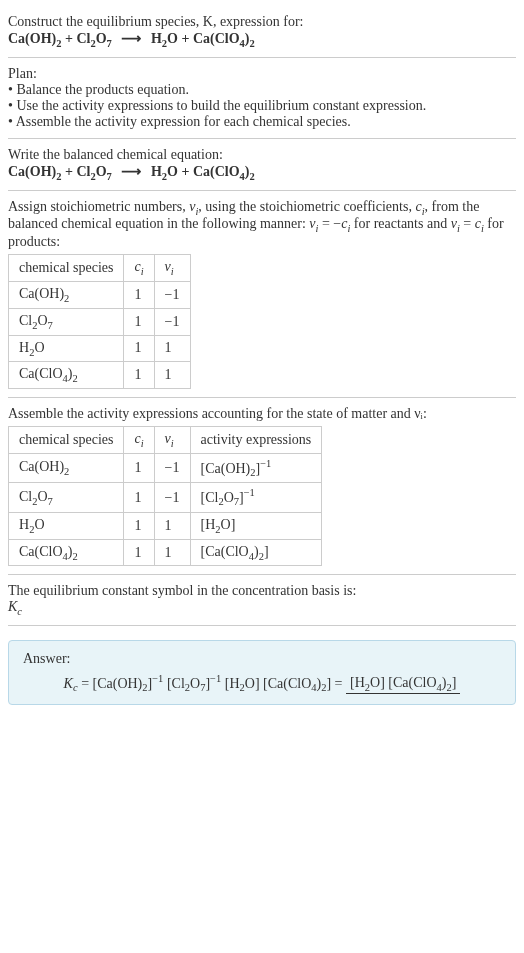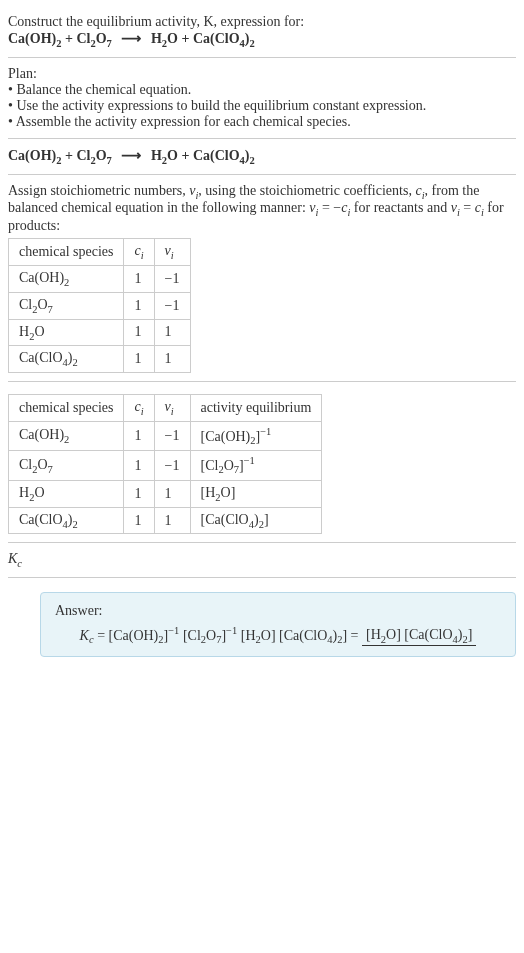--- a/index.html
+++ b/index.html
@@ -35,61 +35,61 @@
       text-align: left;
       font-weight: normal;
     }
     th { background: #fff; }
     .answer-box {
       background: #e8f4f8;
       border: 1px solid #b8d8e8;
       border-radius: 4px;
       padding: 10px 14px;
       margin-top: 6px;
-      margin-left: 32px;
     }
     .frac {
       display: inline-block;
       vertical-align: middle;
       text-align: center;
     }
     .frac .num { display: block; border-bottom: 1px solid #333; padding: 0 4px; text-align: right; }
     .frac .den { display: block; padding: 0 4px; }
     .italic { font-style: italic; }
     .bullet-list { list-style: none; padding-left: 0; }
     .bullet-list li::before { content: "• "; }
   </style>
 </head>
 <body>
 
 <div class="section">
   <div>
-    <span>Construct the equilibrium activity, K, expression for:</span>
+    <span>Construct the equilibrium species, K, expression for:</span>
   </div>
   <div class="formula">
     <span>Ca(OH)</span><sub>2</sub><span> + </span><span>Cl</span><sub>2</sub><span>O</span><sub>7</sub>
     <span class="arrow">⟶</span>
     <span>H</span><sub>2</sub><span>O</span><span> + </span><span>Ca(ClO</span><sub>4</sub><span>)</span><sub>2</sub>
   </div>
 </div>
 
 <div class="divider"></div>
 
 <div class="section">
   <div>Plan:</div>
   <ul class="bullet-list">
-    <li>Balance the chemical equation.</li>
+    <li>Balance the products equation.</li>
     <li>Use the activity expressions to build the equilibrium constant expression.</li>
     <li>Assemble the activity expression for each chemical species.</li>
   </ul>
 </div>
 
 <div class="divider"></div>
 
 <div class="section">
+  <div>Write the balanced chemical equation:</div>
   <div class="formula">
     <span>Ca(OH)</span><sub>2</sub><span> + </span><span>Cl</span><sub>2</sub><span>O</span><sub>7</sub>
     <span class="arrow">⟶</span>
     <span>H</span><sub>2</sub><span>O</span><span> + </span><span>Ca(ClO</span><sub>4</sub><span>)</span><sub>2</sub>
   </div>
 </div>
 
 <div class="divider"></div>
 
 <div class="section">
@@ -123,27 +123,30 @@
       <td>1</td>
       <td>1</td>
     </tr>
   </tbody>
     </table>
 </div>
 
 <div class="divider"></div>
 
 <div class="section">
+  <div>
+    <span>Assemble the activity expressions accounting for the state of matter and νᵢ:</span>
+  </div>
   <table>
     <tbody>
         <tr>
       <th>chemical species</th>
       <th><span class="italic">c</span><sub class="italic">i</sub></th>
       <th><span class="italic">ν</span><sub class="italic">i</sub></th>
-      <th>activity equilibrium</th>
+      <th>activity expressions</th>
     </tr>
     <tr>
       <td><span>Ca(OH)</span><sub>2</sub></td>
       <td>1</td>
       <td>−1</td>
       <td>[<span>Ca(OH)</span><sub>2</sub>]<sup>−1</sup></td>
     </tr>
     <tr>
       <td><span>Cl</span><sub>2</sub><span>O</span><sub>7</sub></td>
       <td>1</td>
@@ -162,20 +165,21 @@
       <td>1</td>
       <td>[<span>Ca(ClO</span><sub>4</sub><span>)</span><sub>2</sub>]</td>
     </tr>
   </tbody>
     </table>
 </div>
 
 <div class="divider"></div>
 
 <div class="section">
+  <div>The equilibrium constant symbol in the concentration basis is:</div>
   <div><span class="italic">K</span><sub class="italic">c</sub></div>
 </div>
 
 <div class="divider"></div>
 
 <div class="section">
   <div class="answer-box">
     <div>Answer:</div>
     <div style="text-align:center; margin-top:6px;">
       <span class="italic">K</span><sub class="italic">c</sub><span> = [Ca(OH)</span><sub>2</sub><span>]</span><sup>−1</sup><span> [Cl</span><sub>2</sub><span>O</span><sub>7</sub><span>]</span><sup>−1</sup><span> [H</span><sub>2</sub><span>O] [Ca(ClO</span><sub>4</sub><span>)</span><sub>2</sub><span>] = </span>

